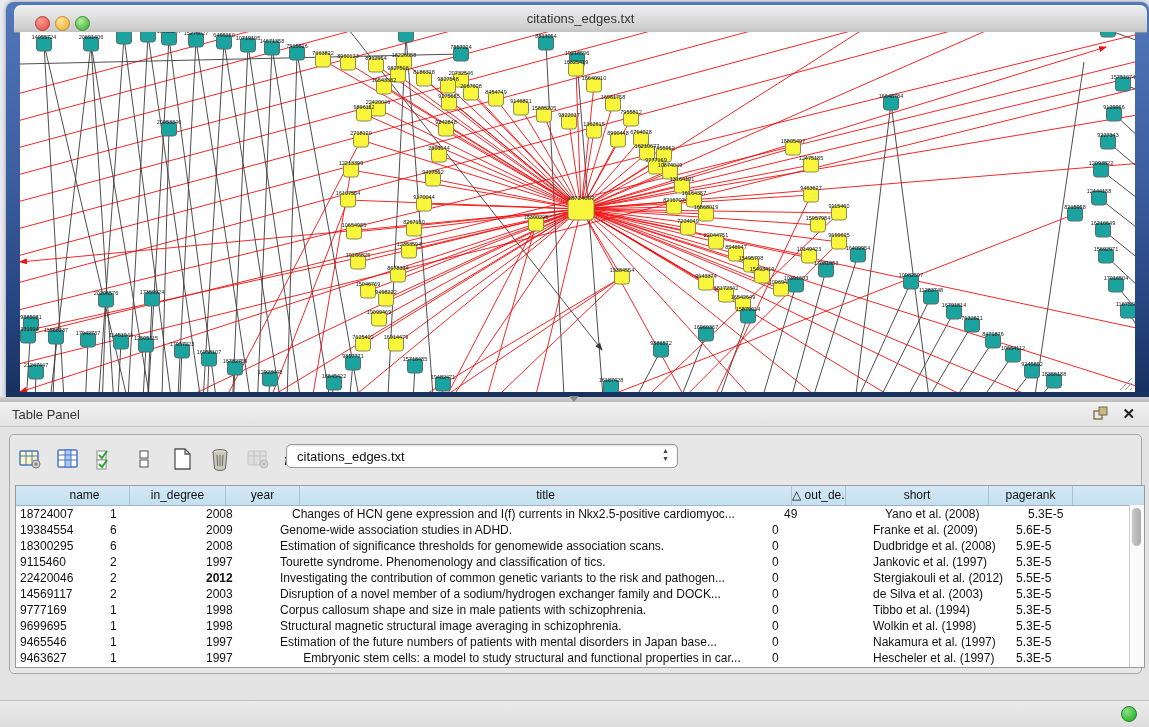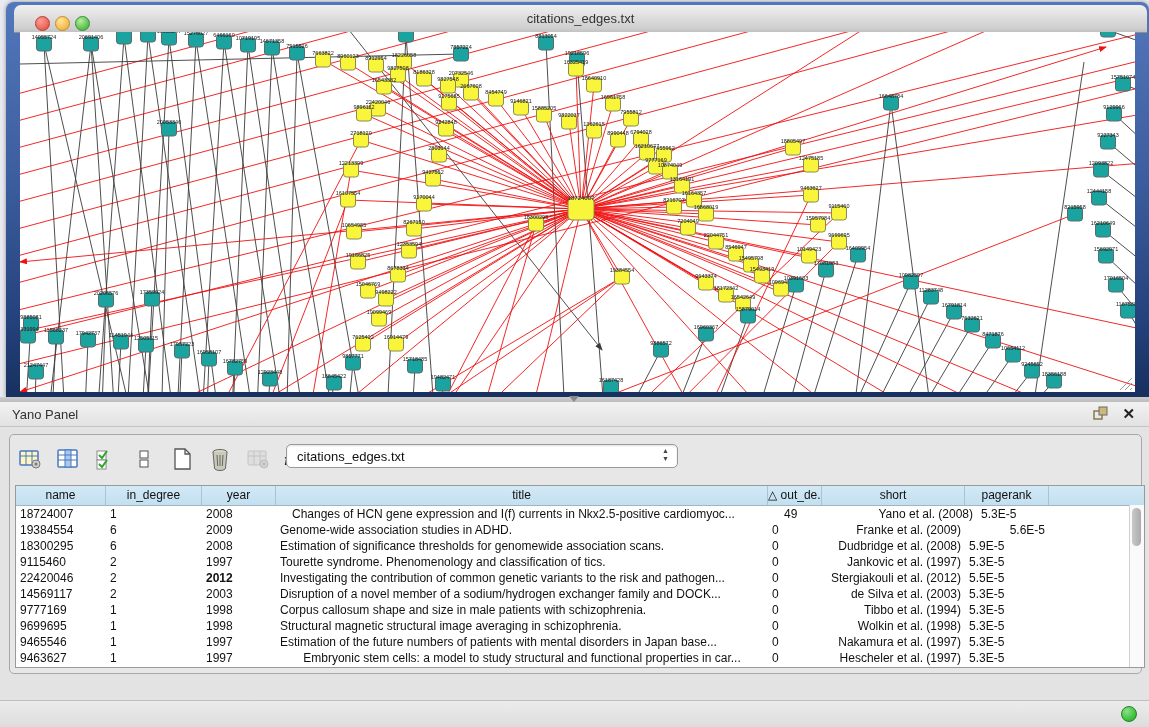--- a/index.html
+++ b/index.html
@@ -35,25 +35,25 @@
   .browser{position:absolute;left:9px;top:32px;width:1131px;height:238px;background:#e7e7e7;border:1px solid #a8a8a8;border-radius:5px;}
   .toolbar{position:absolute;left:6px;top:6px;height:36px;display:flex;align-items:center;gap:10px;}
   .tool{width:28px;height:28px;display:flex;align-items:center;justify-content:center;cursor:pointer;}
   .tool.disabled{opacity:.45;cursor:default;}
   .fx{font-size:15px;font-style:italic;font-weight:bold;color:#222;}
   .combo{position:absolute;left:276px;top:9px;width:390px;height:22px;background:#ffffff;border:1px solid #9a9a9a;border-radius:5px;box-shadow:inset 0 1px 2px rgba(0,0,0,.12);cursor:pointer;}
   .combo-text{position:absolute;left:10px;top:4px;font-size:13px;color:#111;}
   .combo-arrows{position:absolute;right:8px;top:2px;font-size:7px;line-height:8px;color:#444;text-align:center;}
 
   .tablewrap{position:absolute;left:5px;top:50px;width:1128px;height:181px;background:#ffffff;border:1px solid #9a9a9a;overflow:hidden;}
-  .thead{display:flex;height:19px;background:linear-gradient(180deg,#d3e9f6,#c3dff0);border-bottom:1px solid #9db6c6;}
+  .thead{display:flex;height:19px;background:linear-gradient(180deg,#d3e9f6,#c3dff0);border-bottom:1px solid #9db6c6;padding-left:24px;}
   .th{font-size:12px;color:#111;text-align:center;line-height:19px;border-right:1px solid #a9c3d4;box-sizing:border-box;white-space:nowrap;overflow:hidden;cursor:pointer;}
   .trow{display:flex;height:16px;}
   .td{font-size:12px;color:#111;line-height:16px;padding:0 4px;box-sizing:border-box;white-space:nowrap;overflow:hidden;cursor:default;}
-  .td.c{text-align:right;}
+  .td.c{text-align:left;margin-left:47px;}
   .vscroll{position:absolute;right:0;top:19px;width:14px;height:162px;background:#fafafa;border-left:1px solid #d0d0d0;}
   .vthumb{position:absolute;left:2px;top:3px;width:9px;height:38px;border-radius:5px;background:linear-gradient(90deg,#c9c9c9,#ababab);cursor:pointer;}
 
   .seg-wrap{position:absolute;left:0;top:272px;width:1149px;height:28px;}
   .segctl{position:absolute;left:428px;top:2px;height:21px;display:flex;border:1px solid #9c9c9c;border-radius:5px;overflow:hidden;background:#fff;}
   .seg{font-size:13px;padding:0 14px;line-height:21px;color:#222;background:linear-gradient(180deg,#ffffff,#f1f1f1);border-right:1px solid #b5b5b5;cursor:pointer;}
   .seg:last-child{border-right:none;}
   .seg.active{background:linear-gradient(180deg,#8a8a8a,#6e6e6e);color:#f2f2f2;}
 
   .statusbar{position:absolute;left:0;top:298px;width:1149px;height:27px;background:linear-gradient(180deg,#ececec,#dcdcdc);border-top:1px solid #bfbfbf;}
@@ -533,21 +533,21 @@
       </svg>
     </div>
   </div>
 
   <div class="divider">
     <div class="div-handle"></div>
   </div>
 
   <div class="tp">
     <div class="tp-header">
-      <span class="tp-title">Yano Panel</span>
+      <span class="tp-title">Table Panel</span>
       <span class="float-ic">
         <svg width="16" height="16">
             <rect x="1" y="5" width="8" height="8" fill="none" stroke="#8a7a4a" stroke-width="1.5"></rect>
             <rect x="6" y="1" width="8" height="8" fill="#cbb87a" stroke="#6a6a6a" stroke-width="1"></rect>
           </svg>
       </span>
       <span class="close-ic">✕</span>
     </div>
 
     <div class="browser">
@@ -636,21 +636,21 @@
               <div class="td c" style="width: 143px;">Yano et al. (2008)</div>
               <div class="td" style="width: 84px;">5.3E-5</div>
             </div>
             <div class="trow">
               <div class="td" style="width: 90px;">19384554</div>
               <div class="td" style="width: 96px;">6</div>
               <div class="td" style="width: 74px;">2009</div>
               <div class="td" style="width: 492px;">Genome-wide association studies in ADHD.</div>
               <div class="td" style="width: 54px;">0</div>
               <div class="td c" style="width: 143px;">Franke et al. (2009)</div>
-              <div class="td" style="width: 84px; text-align: right;">5.6E-5</div>
+              <div class="td" style="width: 84px;">5.6E-5</div>
             </div>
             <div class="trow">
               <div class="td" style="width: 90px;">18300295</div>
               <div class="td" style="width: 96px;">6</div>
               <div class="td" style="width: 74px;">2008</div>
               <div class="td" style="width: 492px;">Estimation of significance thresholds for genomewide association scans.</div>
               <div class="td" style="width: 54px;">0</div>
               <div class="td c" style="width: 143px;">Dudbridge et al. (2008)</div>
               <div class="td" style="width: 84px;">5.9E-5</div>
             </div>

